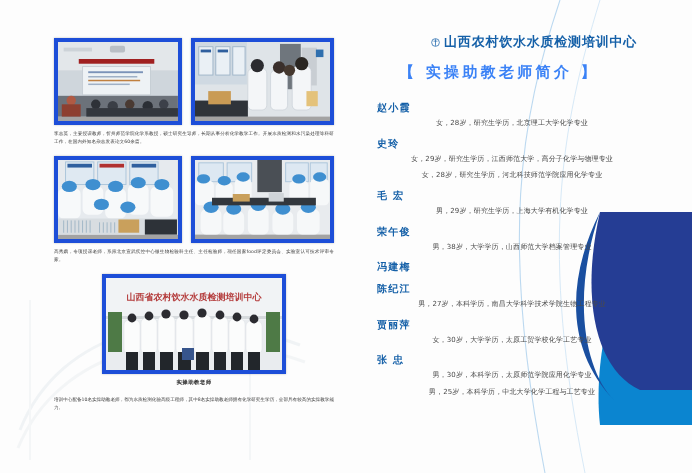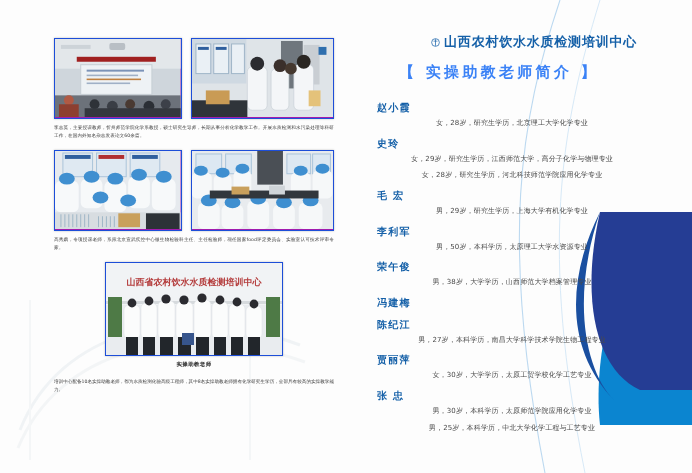--- a/index.html
+++ b/index.html
@@ -11,23 +11,23 @@
   }
   #page{position:absolute;inset:0;overflow:hidden;background:#fdfdfd;}
 
   
   .decor-svg{position:absolute;inset:0;width:692px;height:473px;pointer-events:none;}
 
   
   .left-col{position:absolute;left:54px;top:38px;width:280px;}
   .photo-row{display:flex;gap:9px;margin-bottom:5px;}
   .photo{
-    border:1px solid #1d4ed8;
+    border:4px solid #1d4ed8;
     box-shadow:0 0 2px rgba(0,0,0,.25);
-    position:relative;overflow:hidden;background:#a21caf;
+    position:relative;overflow:hidden;background:#a3a3a3;
   }
   .p-a{width:127px;height:79px;}
   .p-b{width:143px;height:79px;}
   .caption{
     font-size:4.6px;line-height:1.75;color:#3a3a3a;
     margin:3px 0 10px 0;letter-spacing:.02em;text-align:justify;
   }
   .group-wrap{margin-top:4px;text-align:center;}
   .p-group{width:176px;height:92px;margin:0 auto;}
   .group-label{font-size:5.4px;color:#222;margin-top:5px;font-weight:bold;letter-spacing:.08em;}
@@ -292,24 +292,20 @@
           <div class="p-desc">女，29岁，研究生学历，江西师范大学，高分子化学与物理专业</div>
         </div>
         <div class="person">
           <div class="p-desc">女，28岁，研究生学历，河北科技师范学院应用化学专业</div>
         </div>
         <div class="person">
           <div class="p-name">毛 宏</div>
           <div class="p-desc">男，29岁，研究生学历，上海大学有机化学专业</div>
         </div>
         <div class="person">
-          <div class="p-name">李利军</div>
-          <div class="p-desc">男，50岁，本科学历，太原理工大学水资源专业</div>
-        </div>
-        <div class="person">
           <div class="p-name">荣午俊</div>
           <div class="p-desc">男，38岁，大学学历，山西师范大学档案管理专业</div>
         </div>
         <div class="person">
           <div class="p-name">冯建梅</div>
         </div>
         <div class="person">
           <div class="p-name">陈纪江</div>
           <div class="p-desc">男，27岁，本科学历，南昌大学科学技术学院生物工程专业</div>
         </div>

